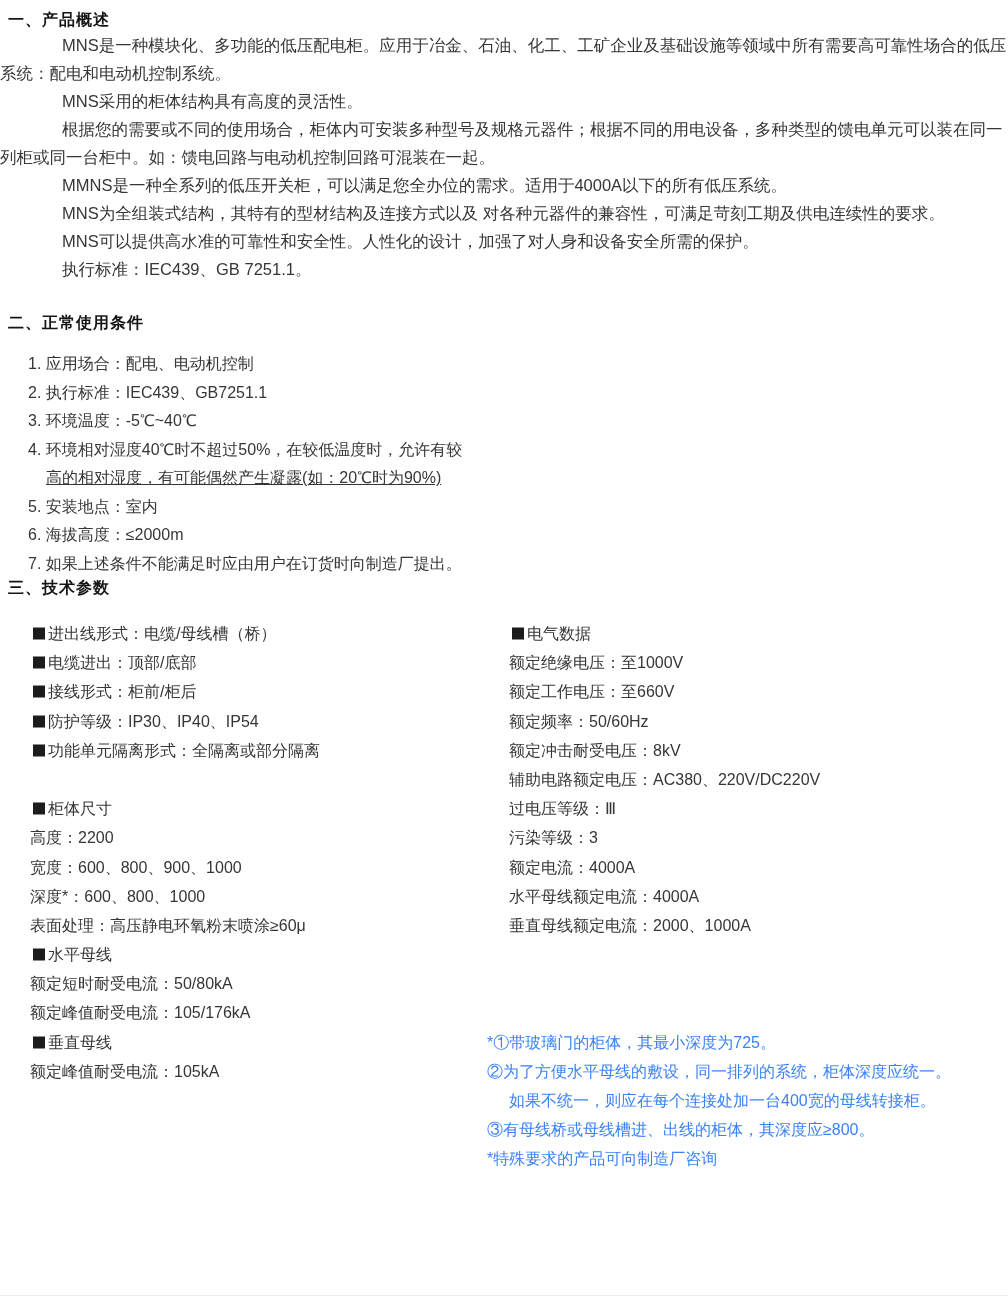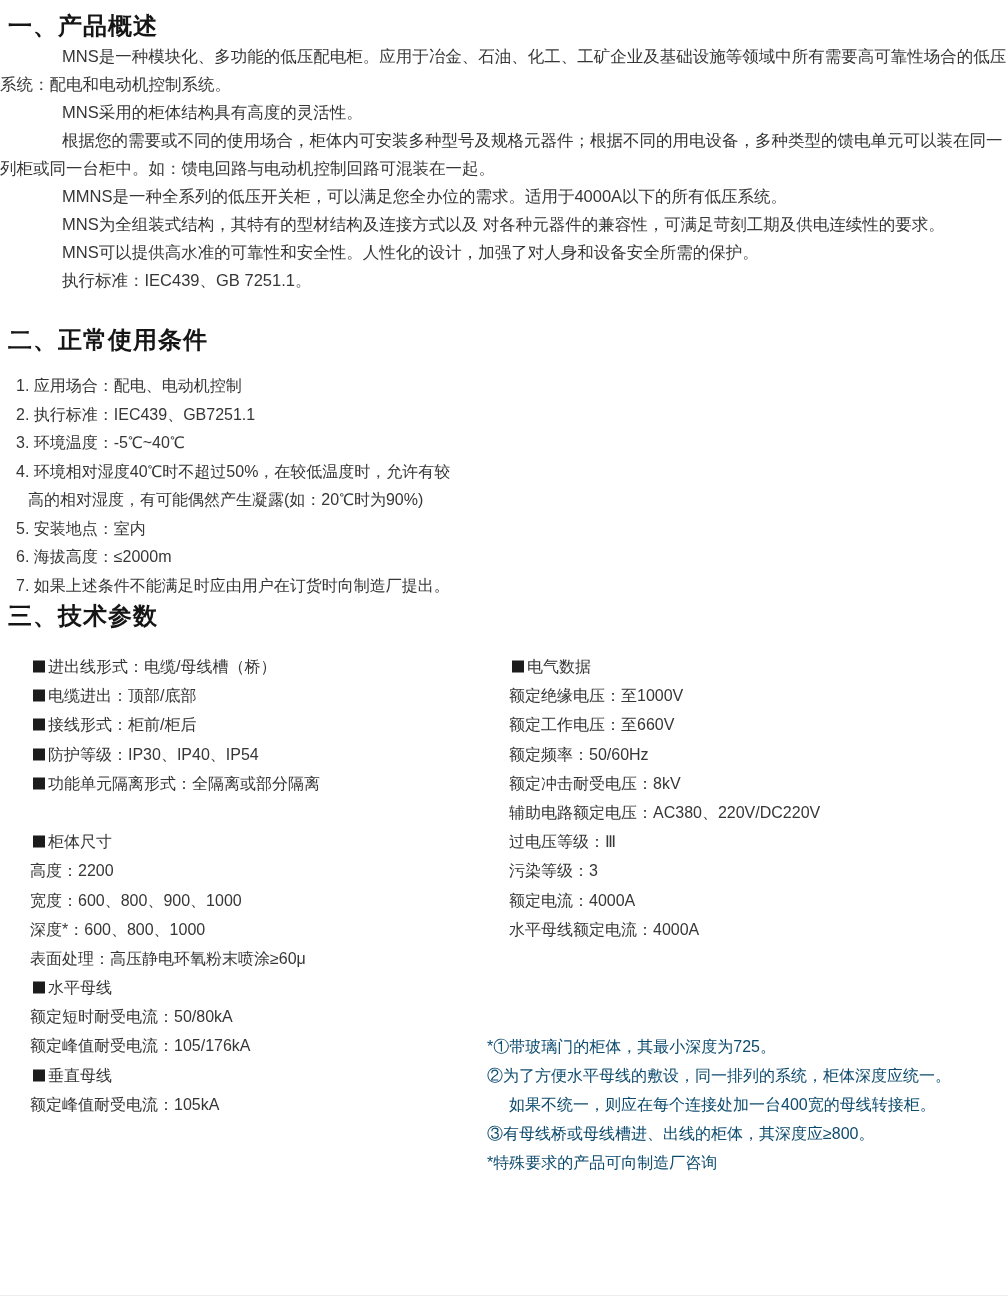--- a/index.html
+++ b/index.html
@@ -8,21 +8,21 @@
     font-family: "Liberation Sans", sans-serif;
   }
   body {
     width: 1008px;
     height: 1299px;
     position: relative;
     color: #343434;
     overflow: hidden;
   }
   .section-heading {
-    font-size: 24px;
+    font-size: 16px;
     font-weight: 700;
     color: #151515;
     letter-spacing: 1px;
     margin-left: 8px;
   }
   
   #sec1-heading { padding-top: 10px; }
   .paras {
     margin-top: 0;
     font-size: 16.5px;
@@ -34,22 +34,22 @@
     overflow-wrap: break-word;
   }
   
   #sec2-heading { margin-top: 30px; }
   .cond-list {
     margin-top: 16px;
     font-size: 16px;
     line-height: 28.5px;
     color: #363636;
   }
-  .cond-item { padding-left: 16px; }
-  .cond-item.cont { padding-left: 28px; }
+  .cond-item { padding-left: 28px; }
+  .cond-item.cont { padding-left: 46px; text-decoration: underline; }
   
   #sec3-heading { }
   .cols {
     display: flex;
     margin-top: 20px;
     font-size: 16px;
     color: #363636;
   }
   .col-left  { width: 487px; padding-left: 8px; }
   .col-right { flex: 1; }
@@ -65,21 +65,21 @@
     width: 12px;
     height: 12px;
     background: #1c1c1c;
     margin-right: 3px;
     transform: translateY(0.5px);
   }
   .notes {
     margin-top: 88px;
     font-size: 16px;
     line-height: 29px;
-    color: #0c4a6e;
+    color: #3b82f6;
   }
   .note-line.cont { padding-left: 22px; }
   .bottom-rule {
     position: absolute;
     left: 0; right: 0; bottom: 3px;
     border-top: 1px solid #ededed;
   }
 </style>
 </head>
 <body>
@@ -136,20 +136,21 @@
     <div class="tp-row bullet"><span class="sq"></span><span>电气数据</span></div>
     <div class="tp-row sub"><span>额定绝缘电压：至1000V</span></div>
     <div class="tp-row sub"><span>额定工作电压：至660V</span></div>
     <div class="tp-row sub"><span>额定频率：50/60Hz</span></div>
     <div class="tp-row sub"><span>额定冲击耐受电压：8kV</span></div>
     <div class="tp-row sub"><span>辅助电路额定电压：AC380、220V/DC220V</span></div>
     <div class="tp-row sub"><span>过电压等级：Ⅲ</span></div>
     <div class="tp-row sub"><span>污染等级：3</span></div>
     <div class="tp-row sub"><span>额定电流：4000A</span></div>
     <div class="tp-row sub"><span>水平母线额定电流：4000A</span></div>
+    <div class="tp-row sub"><span>垂直母线额定电流：2000、1000A</span></div>
 
     <div class="notes">
       <div class="note-line">*①带玻璃门的柜体，其最小深度为725。</div>
       <div class="note-line">②为了方便水平母线的敷设，同一排列的系统，柜体深度应统一。</div>
       <div class="note-line cont">如果不统一，则应在每个连接处加一台400宽的母线转接柜。</div>
       <div class="note-line">③有母线桥或母线槽进、出线的柜体，其深度应≥800。</div>
       <div class="note-line">*特殊要求的产品可向制造厂咨询</div>
     </div>
   </div>
 

